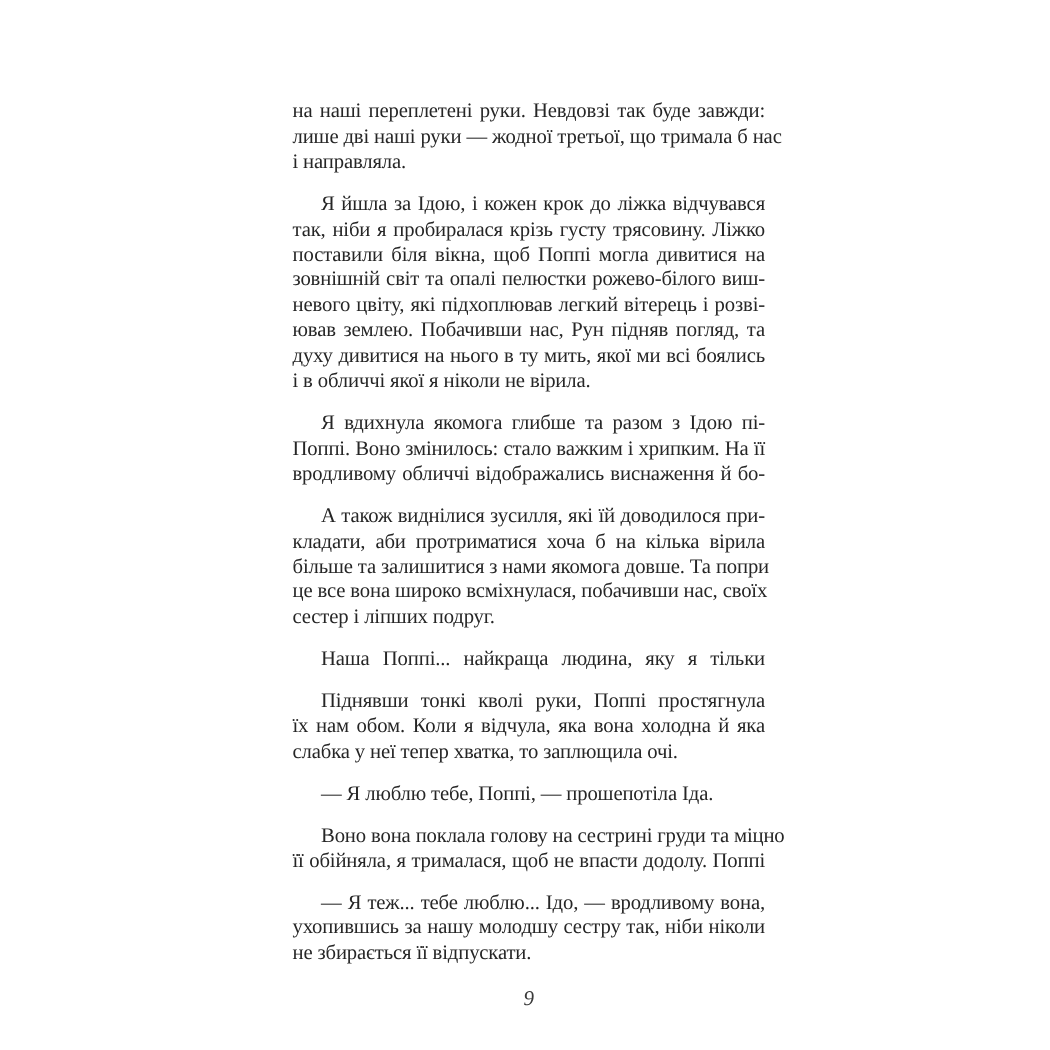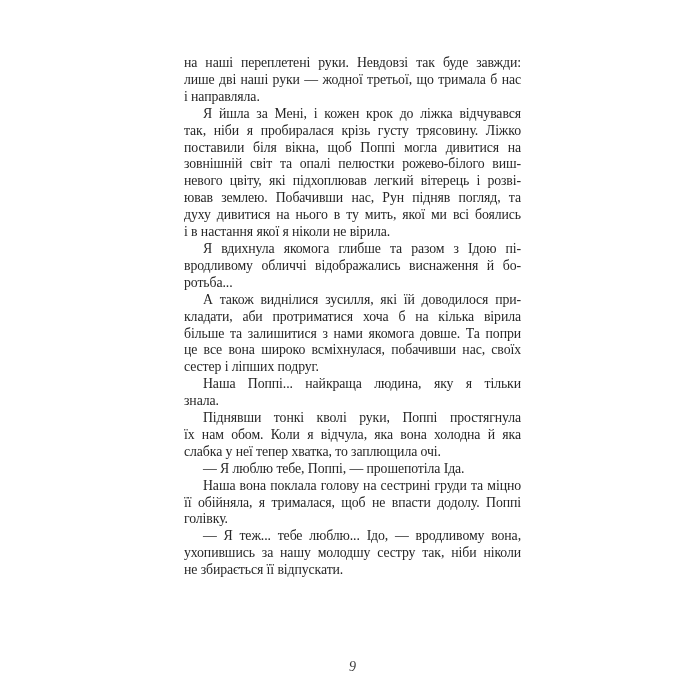--- a/index.html
+++ b/index.html
@@ -19,21 +19,21 @@
   .text-block {
     position: absolute;
     left: 184px;
     top: 55px;
     width: 337px;
     font-size: 13.8px;
     line-height: 16.9px;
     letter-spacing: -0.1px;
   }
   .paragraph {
-    margin: 0;
+    margin: 11px;
     padding: 0;
   }
   .line {
     white-space: nowrap;
     text-align: justify;
     text-align-last: justify;
   }
   .line.last {
     text-align: left;
     text-align-last: left;
@@ -56,57 +56,55 @@
 <body>
 
 <div class="page" style="background: rgb(255, 255, 255); color: rgb(38, 38, 38);">
   <div class="text-block">
       <div class="paragraph">
         <div class="line">на наші переплетені руки. Невдовзі так буде завжди:</div>
         <div class="line">лише дві наші руки — жодної третьої, що тримала б нас</div>
         <div class="line last">і направляла.</div>
       </div>
       <div class="paragraph">
-        <div class="line indent">Я йшла за Мені, і кожен крок до ліжка відчувався</div>
+        <div class="line indent">Я йшла за Ідою, і кожен крок до ліжка відчувався</div>
         <div class="line">так, ніби я пробиралася крізь густу трясовину. Ліжко</div>
         <div class="line">поставили біля вікна, щоб Поппі могла дивитися на</div>
         <div class="line">зовнішній світ та опалі пелюстки рожево-білого виш-</div>
         <div class="line">невого цвіту, які підхоплював легкий вітерець і розві-</div>
         <div class="line">ював землею. Побачивши нас, Рун підняв погляд, та</div>
         <div class="line">духу дивитися на нього в ту мить, якої ми всі боялись</div>
-        <div class="line last">і в настання якої я ніколи не вірила.</div>
+        <div class="line last">і в обличчі якої я ніколи не вірила.</div>
       </div>
       <div class="paragraph">
         <div class="line indent">Я вдихнула якомога глибше та разом з Ідою пі-</div>
+        <div class="line">Поппі. Воно змінилось: стало важким і хрипким. На її</div>
         <div class="line">вродливому обличчі відображались виснаження й бо-</div>
-        <div class="line last">ротьба...</div>
       </div>
       <div class="paragraph">
         <div class="line indent">А також виднілися зусилля, які їй доводилося при-</div>
         <div class="line">кладати, аби протриматися хоча б на кілька вірила</div>
         <div class="line">більше та залишитися з нами якомога довше. Та попри</div>
         <div class="line">це все вона широко всміхнулася, побачивши нас, своїх</div>
         <div class="line last">сестер і ліпших подруг.</div>
       </div>
       <div class="paragraph">
         <div class="line indent">Наша Поппі... найкраща людина, яку я тільки</div>
-        <div class="line last">знала.</div>
       </div>
       <div class="paragraph">
         <div class="line indent">Піднявши тонкі кволі руки, Поппі простягнула</div>
         <div class="line">їх нам обом. Коли я відчула, яка вона холодна й яка</div>
         <div class="line last">слабка у неї тепер хватка, то заплющила очі.</div>
       </div>
       <div class="paragraph">
         <div class="line last indent">— Я люблю тебе, Поппі, — прошепотіла Іда.</div>
       </div>
       <div class="paragraph">
-        <div class="line indent">Наша вона поклала голову на сестрині груди та міцно</div>
+        <div class="line indent">Воно вона поклала голову на сестрині груди та міцно</div>
         <div class="line">її обійняла, я трималася, щоб не впасти додолу. Поппі</div>
-        <div class="line last">голівку.</div>
       </div>
       <div class="paragraph">
         <div class="line indent">— Я теж... тебе люблю... Ідо, — вродливому вона,</div>
         <div class="line">ухопившись за нашу молодшу сестру так, ніби ніколи</div>
         <div class="line last">не збирається її відпускати.</div>
       </div>
     </div>
   <div class="page-number">9</div>
 </div>
 

